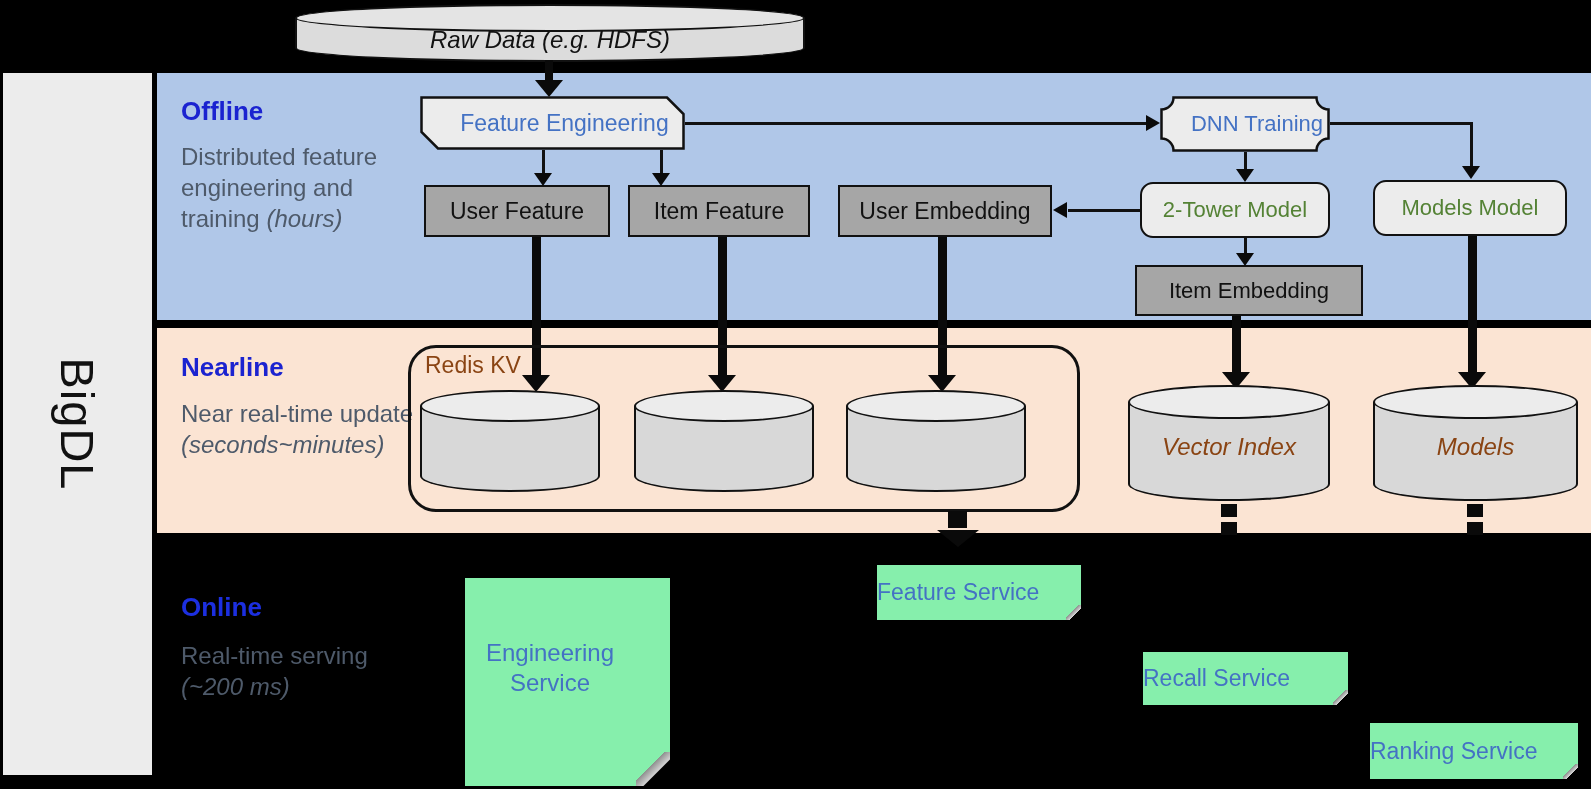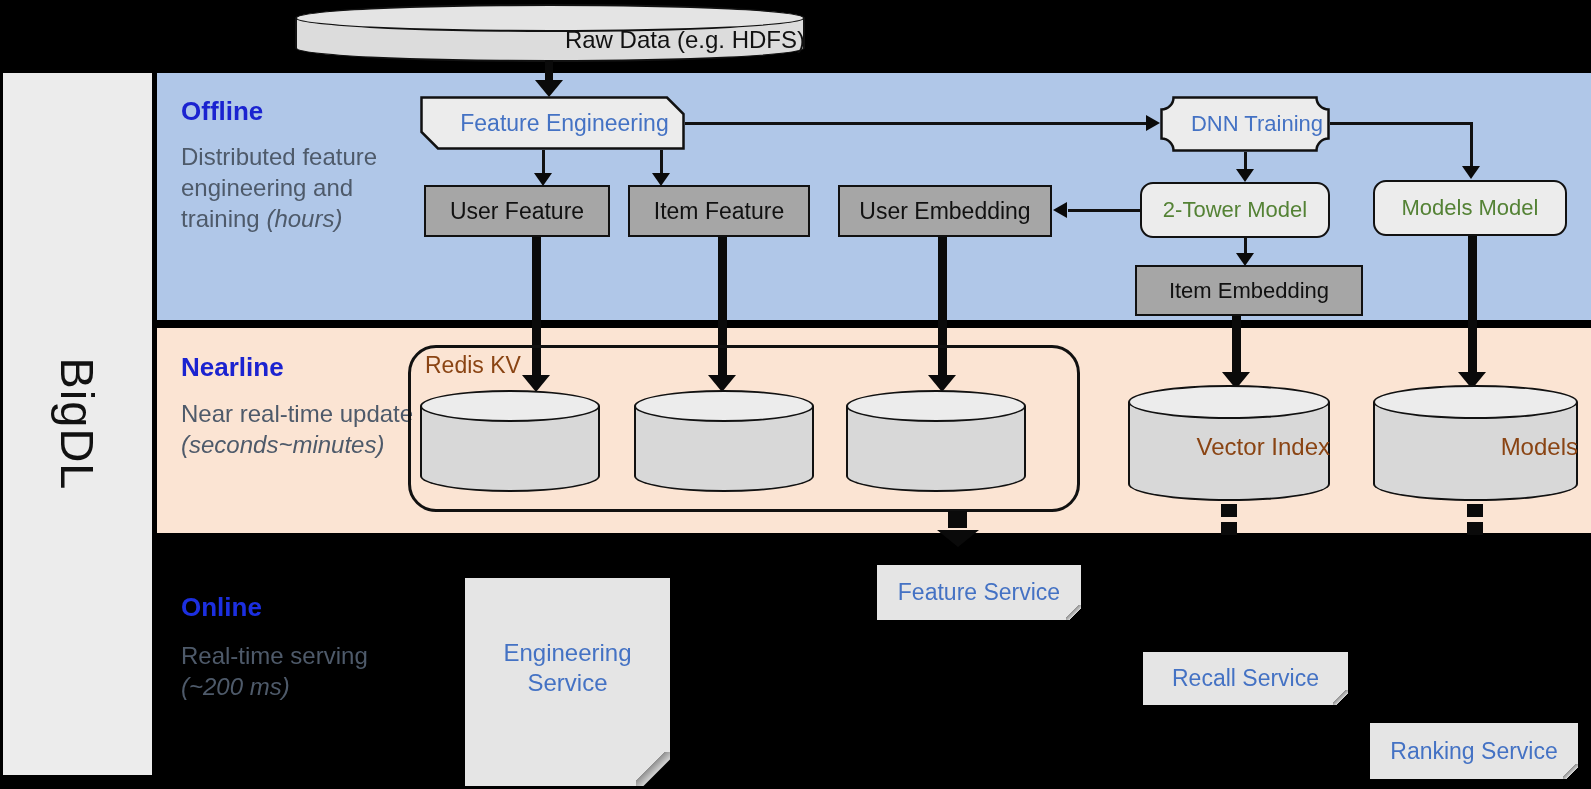--- a/index.html
+++ b/index.html
@@ -30,22 +30,22 @@
   .shape-label{position:absolute;left:12px;top:0;width:100%;height:100%;
         display:flex;align-items:center;justify-content:center;font-size:23px;color:#4472c4;}
   .shape-svg{position:absolute;left:0;top:0;}
 
   
   .cyl{position:absolute;}
   .cyl .cyl-body{position:absolute;left:0;right:0;bottom:0;background:#d8d8d8;
         border:2px solid #111;border-top:none;box-sizing:border-box;}
   .cyl .cyl-top{position:absolute;left:0;right:0;top:0;background:#ececec;
         border:2px solid #111;border-radius:50%;box-sizing:border-box;}
-  .cyl .cyl-label{position:absolute;left:0;width:100%;text-align:right;
-        font-size:24px;color:#8a4413;}
+  .cyl .cyl-label{position:absolute;left:0;width:100%;text-align:center;
+        font-size:24px;color:#8a4413;font-style:italic;}
 
   
   .vline{position:absolute;background:#111;width:2.5px;}
   .hline{position:absolute;background:#111;height:2.5px;}
   .thick{position:absolute;background:#0a0a0a;width:9px;}
   .head-down{position:absolute;width:0;height:0;
       border-left:9px solid transparent;border-right:9px solid transparent;
       border-top:13px solid #0a0a0a;}
   .head-down.big{border-left-width:14px;border-right-width:14px;border-top-width:17px;}
   .head-right{position:absolute;width:0;height:0;
@@ -55,22 +55,22 @@
       border-top:8px solid transparent;border-bottom:8px solid transparent;
       border-right:14px solid #0a0a0a;}
   .dash{position:absolute;background:#0a0a0a;}
 
   
   .redis-box{position:absolute;left:408px;top:345px;width:672px;height:167px;
       border:3px solid #111;border-radius:28px;box-sizing:border-box;}
   .redis-label{position:absolute;left:425px;top:352px;font-size:23px;color:#8a4413;}
 
   
-  .card{position:absolute;background:#e5e5e5;color:#4472c4;
-        display:flex;align-items:center;justify-content:center;text-align:center;}
+  .card{position:absolute;background:#86efac;color:#4472c4;
+        display:flex;align-items:center;justify-content:flex-start;text-align:center;}
   .card .fold{position:absolute;right:0;bottom:0;
         background:linear-gradient(135deg,transparent 42%,#8f8f8f 42%,#d2d2d2 60%,#000 62%);}
   .svc{font-size:23px;}
   .doc{font-size:24px;line-height:30px;}
 </style>
 </head>
 <body>
 
 <div id="canvas">
 

